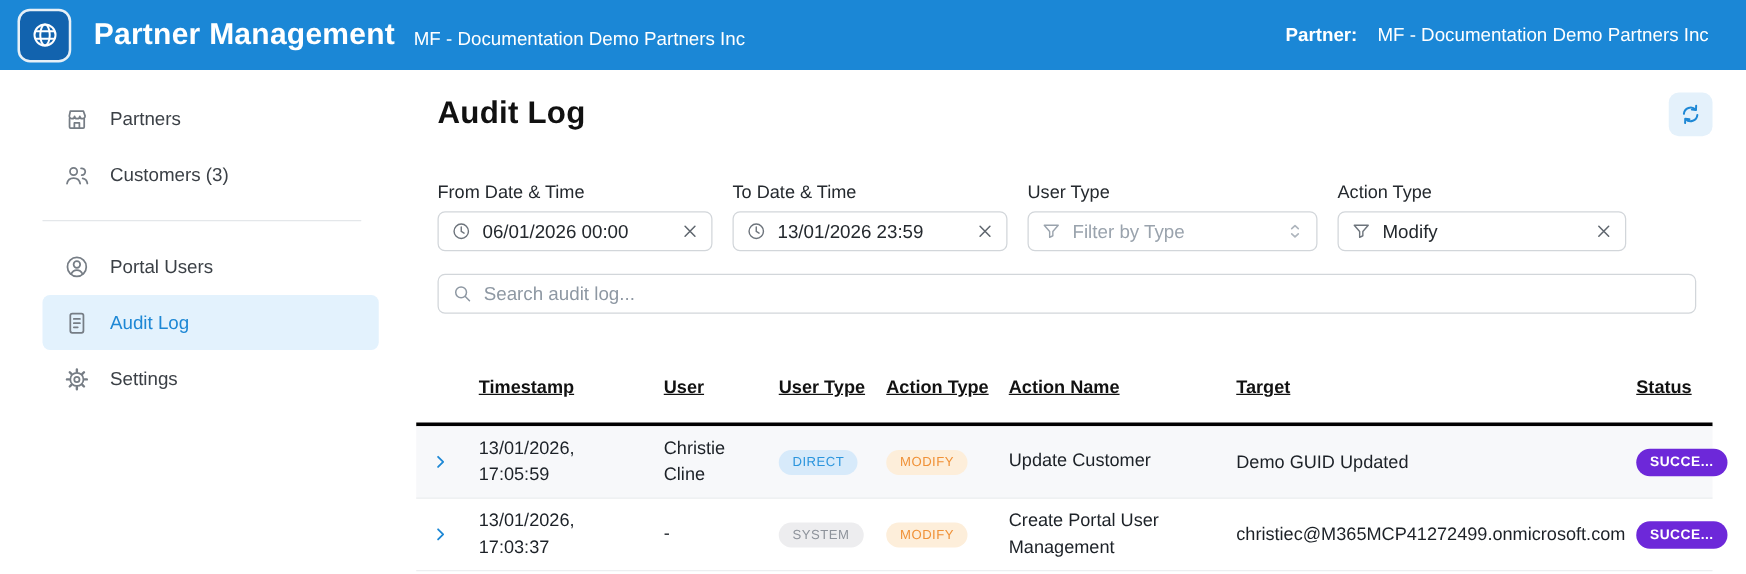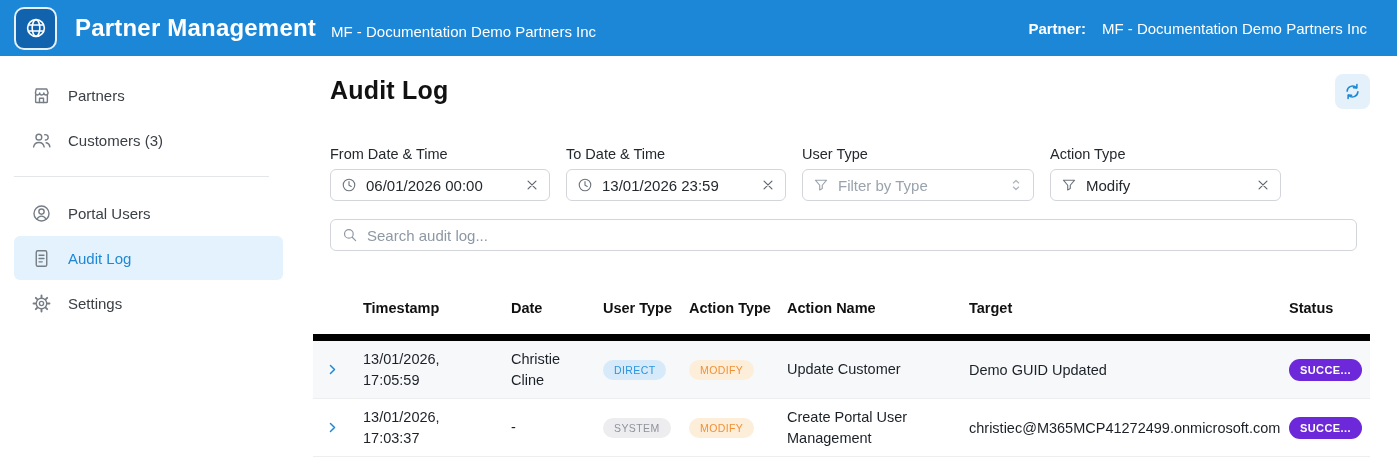--- a/index.html
+++ b/index.html
@@ -22,21 +22,21 @@
     border: 2px solid rgba(255,255,255,.9);
     display: flex; align-items: center; justify-content: center; margin-right: 18px;
   }
   .logo-tile svg { width: 24px; height: 24px; }
   .app-title { font-size: 24px; font-weight: bold; letter-spacing: .2px; }
   .app-subtitle { font-size: 15px; margin-left: 15px; margin-top: 6px; font-weight: 400; }
   .h-right { display: flex; align-items: center; gap: 16px; font-size: 15px; }
   .partner-label { font-weight: bold; }
 
   
-  .app-body { flex: 1; display: flex; min-height: 0; }
+  .app-body { flex: 1; display: flex; min-height: 0; padding-left: 20px; }
 
   
   .sidebar { width: 283px; flex: 0 0 283px; padding-top: 17px; background: #fff; }
   .side-item {
     height: 44px; margin: 0 0 1px 14px; border-radius: 6px;
     display: flex; align-items: center; padding-left: 16px; cursor: pointer;
     color: #3b4046; font-size: 15px;
   }
   .side-item .s-icon { width: 22px; height: 22px; margin-right: 16px; display: flex; align-items: center; justify-content: center; }
   .side-item svg { width: 21px; height: 21px; stroke: #767d85; }
@@ -87,21 +87,21 @@
   }
   .searchbar input::placeholder { color: #8e98a3; }
 
   
   .table { margin-top: 32px; margin-left: -17px; }
   .trow {
     display: grid;
     grid-template-columns: 50px 148px 92px 86px 98px 182px 320px 1fr;
     align-items: center;
   }
-  .thead { font-weight: bold; color: #111; font-size: 14.5px; min-height: 58px; border-bottom: 7px solid #000000; }
+  .thead { font-weight: bold; color: #111; font-size: 14.5px; min-height: 58px; border-bottom: 3px solid #000000; text-decoration: underline; }
   .thead .cell { line-height: 1.45; padding-right: 10px; }
   .tr { min-height: 58px; font-size: 14.5px; color: #1c2127; border-bottom: 1px solid #eceef0; }
   .tr.alt { background: #f7f8fa; }
   .cell { padding-right: 12px; }
   .expander { display: flex; justify-content: center; cursor: pointer; }
   .expander svg { width: 13px; height: 13px; }
   .ts-wrap { display: inline-block; max-width: 104px; line-height: 1.4; }
   .user-wrap { display: inline-block; max-width: 62px; line-height: 1.4; }
   .wrap2 { line-height: 1.4; }
   .badge {
@@ -299,21 +299,21 @@
           </svg>
         </span>
         <input type="text" placeholder="Search audit log..." style="">
       </div>
 
       <div class="table">
 
         <div class="trow thead">
           <div class="cell"></div>
           <div class="cell">Timestamp</div>
-          <div class="cell">Date</div>
+          <div class="cell">User</div>
           <div class="cell">User Type</div>
           <div class="cell">Action Type</div>
           <div class="cell">Action Name</div>
           <div class="cell">Target</div>
           <div class="cell">Status</div>
         </div>
 
         <div class="trow tr alt">
           <div class="cell expander">
             <span style="display:flex">

